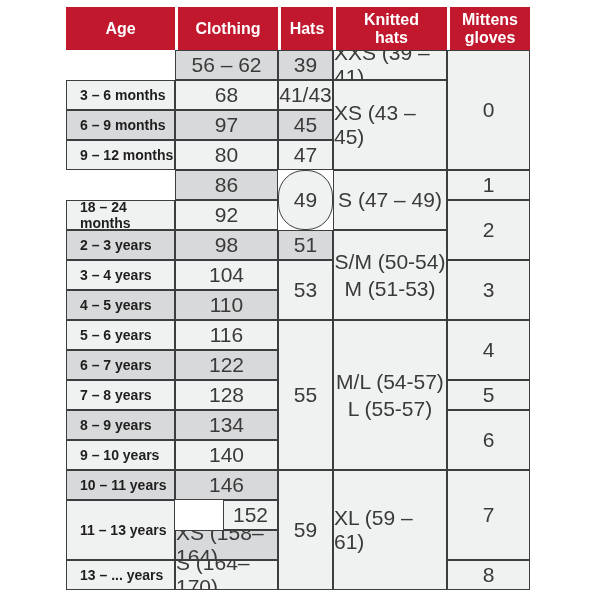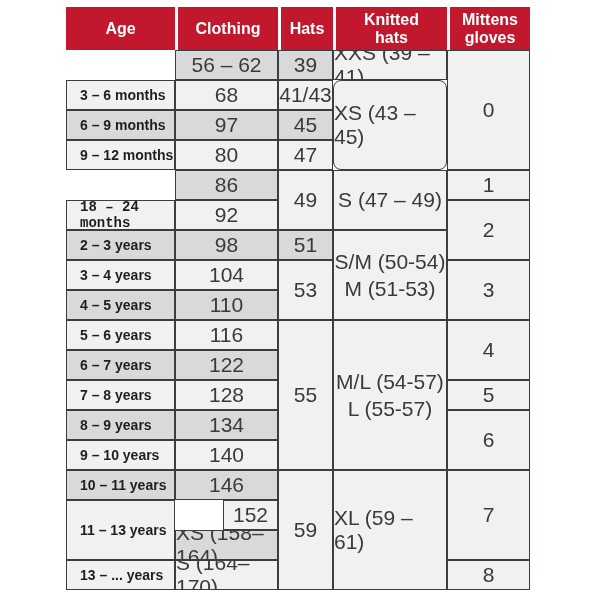--- a/index.html
+++ b/index.html
@@ -66,33 +66,33 @@
 hats</div>
     <div class="th" style="grid-area: 1 / 5;">Mittens
 gloves</div>
     <div class="td g" style="grid-area: 2 / 2 / span 1;">56 – 62</div>
     <div class="td g" style="grid-area: 2 / 3 / span 1;">39</div>
     <div class="td w" style="grid-area: 2 / 4 / span 1;">XXS (39 – 41)</div>
     <div class="td w" style="grid-area: 2 / 5 / span 4;">0</div>
     <div class="td w age" style="grid-area: 3 / 1 / span 1;">3 – 6 months</div>
     <div class="td w" style="grid-area: 3 / 2 / span 1;">68</div>
     <div class="td w" style="grid-area: 3 / 3 / span 1;">41/43</div>
-    <div class="td w" style="grid-area: 3 / 4 / span 3; border-radius: 8px;">XS (43 – 45)</div>
+    <div class="td w" style="grid-area: 3 / 4 / span 3;">XS (43 – 45)</div>
     <div class="td g age" style="grid-area: 4 / 1 / span 1;">6 – 9 months</div>
     <div class="td g" style="grid-area: 4 / 2 / span 1;">97</div>
     <div class="td g" style="grid-area: 4 / 3 / span 1;">45</div>
     <div class="td w age" style="grid-area: 5 / 1 / span 1;">9 – 12 months</div>
     <div class="td w" style="grid-area: 5 / 2 / span 1;">80</div>
     <div class="td w" style="grid-area: 5 / 3 / span 1;">47</div>
     <div class="td g age" style="grid-area: 6 / 1 / span 1; margin-top: 38px;">12 – 18 months</div>
     <div class="td g" style="grid-area: 6 / 2 / span 1;">86</div>
-    <div class="td w" style="grid-area: 6 / 3 / span 2;">49</div>
+    <div class="td w" style="grid-area: 6 / 3 / span 2; border-radius: 26px;">49</div>
     <div class="td w" style="grid-area: 6 / 4 / span 2;">S (47 – 49)</div>
     <div class="td w" style="grid-area: 6 / 5 / span 1;">1</div>
-    <div class="td w age" style="grid-area: 7 / 1 / span 1; font-family: Liberation Mono, monospace;">18 – 24 months</div>
+    <div class="td w age" style="grid-area: 7 / 1 / span 1;">18 – 24 months</div>
     <div class="td w" style="grid-area: 7 / 2 / span 1;">92</div>
     <div class="td w" style="grid-area: 7 / 5 / span 2;">2</div>
     <div class="td g age" style="grid-area: 8 / 1 / span 1;">2 – 3 years</div>
     <div class="td g" style="grid-area: 8 / 2 / span 1;">98</div>
     <div class="td g" style="grid-area: 8 / 3 / span 1;">51</div>
     <div class="td w" style="grid-area: 8 / 4 / span 3;">
       <span class="multi">S/M (50-54)
 M (51-53)</span>
     </div>
     <div class="td w age" style="grid-area: 9 / 1 / span 1;">3 – 4 years</div>

